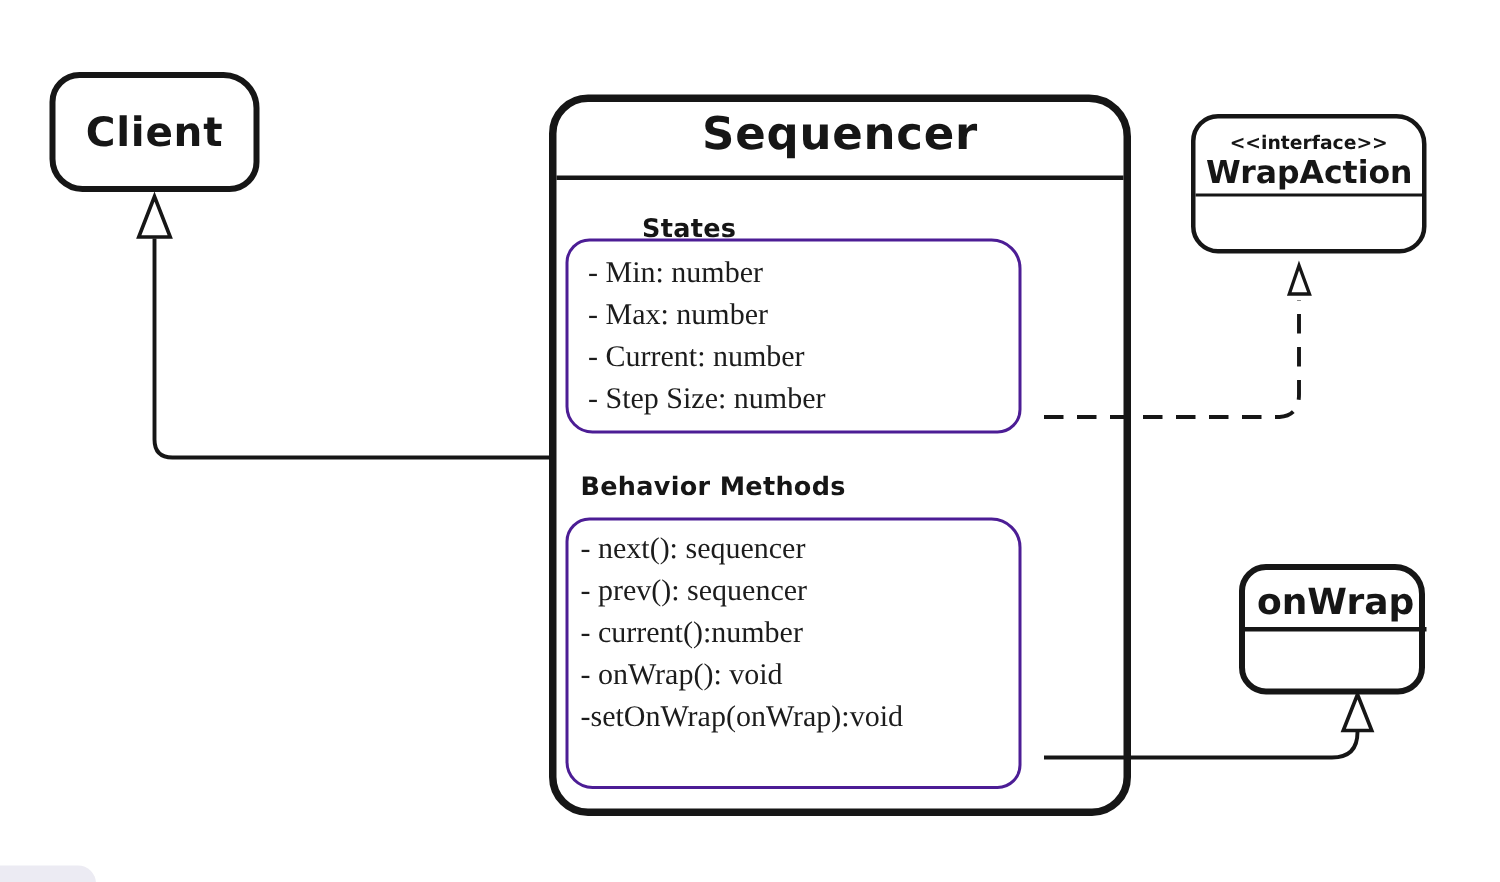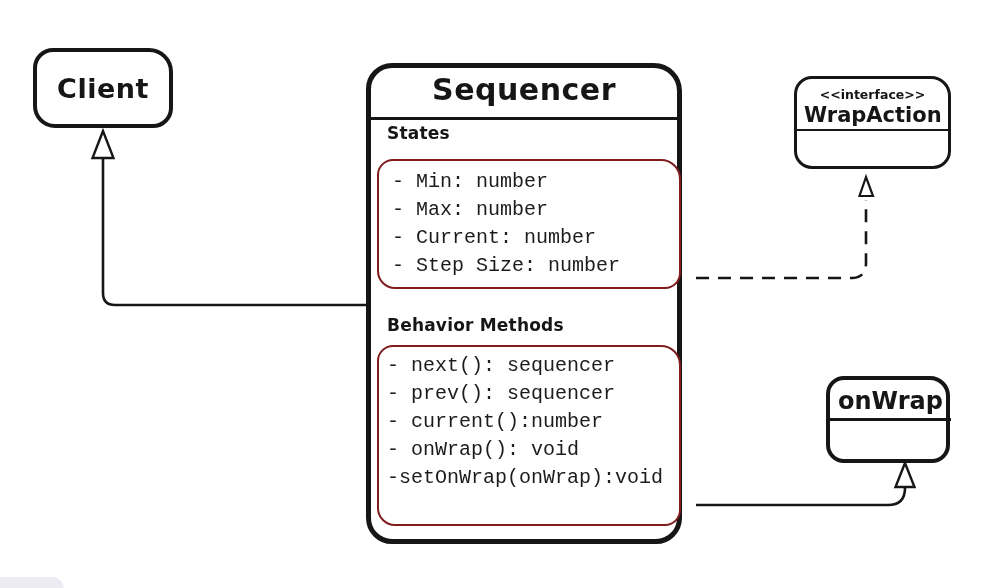--- a/index.html
+++ b/index.html
@@ -31,46 +31,46 @@
   .client-box {
     left: 33px; top: 48px; width: 140px; height: 80px;
     border-radius: 20px 24px 20px 22px;
     display: flex; align-items: center; justify-content: center;
   }
   .client-box .node-title {
     font-size: 27px; font-weight: 800; letter-spacing: 0.5px;
   }
   
   .sequencer-box {
-    left: 366px; top: 63px; width: 316px; height: 481px;
+    left: 366px; top: 63px; width: 388px; height: 481px;
     border-width: 5px;
     border-radius: 26px 28px 26px 26px;
   }
   .seq-title {
     position: absolute; left: 0; top: 4px; width: 100%;
     text-align: center;
     font-size: 30px; font-weight: 800; letter-spacing: 0.5px;
   }
   .seq-divider {
     position: absolute; left: 0; top: 49px; width: 100%;
     height: 3px; background: #161616;
   }
   .section-label {
     position: absolute; left: 16px;
     font-size: 17px; font-weight: 800; letter-spacing: 0.2px;
   }
-  .states-label { top: 55px; }
+  .states-label { top: 75px; margin-left: 41px; }
   .methods-label { top: 247px; }
   .inner-box {
     position: absolute; left: 6px; width: 304px;
-    border: 2px solid #7f1d1d;
+    border: 2px solid #4c1d95;
     border-radius: 16px 20px 16px 18px;
     box-sizing: border-box;
     background: #ffffff;
-    font-family: Liberation Mono, monospace;
+    font-family: Liberation Serif, serif;
     font-size: 20px;
     color: #1c1c1c;
   }
   .states-inner { top: 91px; height: 130px; padding: 7px 4px 0 13px; }
   .methods-inner { top: 277px; height: 181px; padding: 5px 2px 0 8px; }
   .inner-box .row { line-height: 28px; white-space: nowrap; }
   
   .wrapaction-box {
     left: 794px; top: 76px; width: 157px; height: 93px;
     border-width: 3px;

